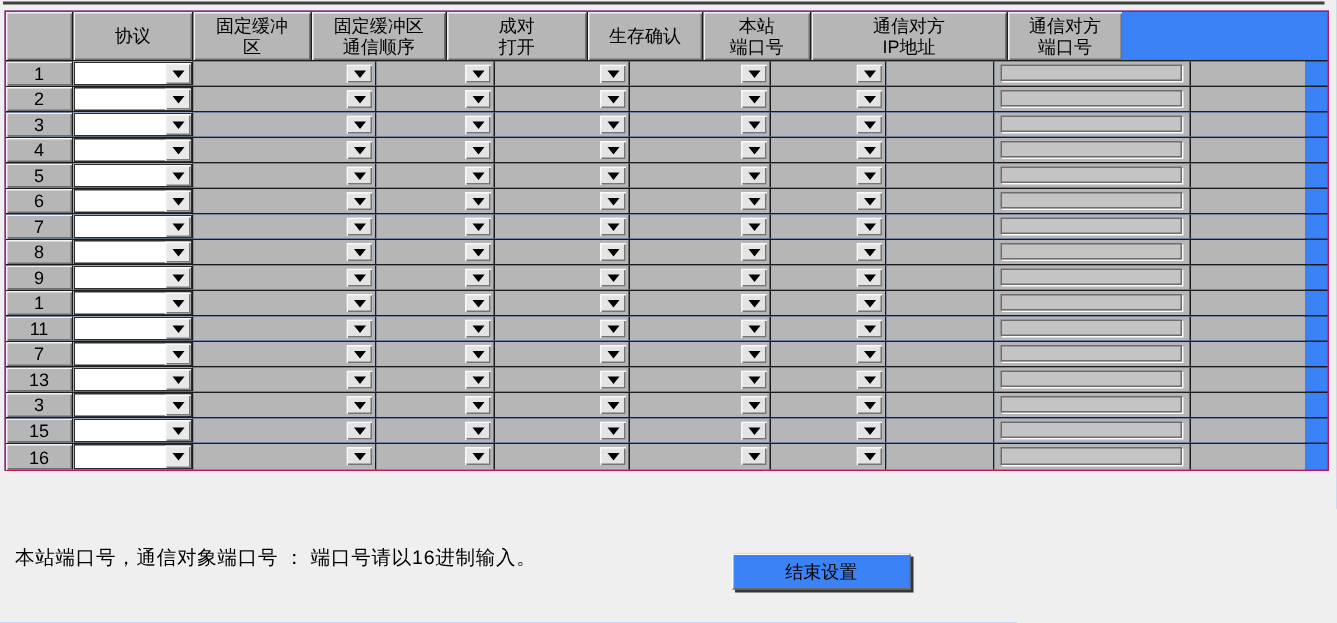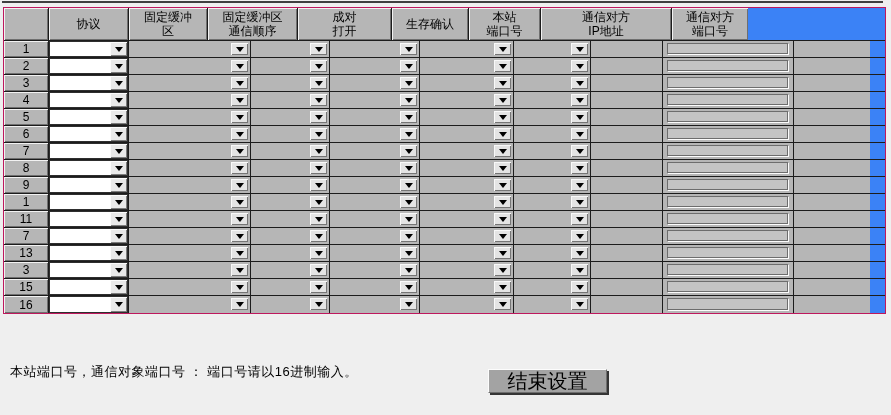--- a/index.html
+++ b/index.html
@@ -79,26 +79,26 @@
     border: 1px solid #6d6d6d;
     box-shadow: 1px 1px 0 #fcfcfc;
   }
   .footer-note {
     position: absolute; left: 10px; top: 363px;
     font-size: 13px; letter-spacing: 0.5px;
   }
   .btn {
     position: absolute; top: 369px;
     width: 119px; height: 24px;
-    background: #a3a3a3;
+    background: #3b82f6;
     border: 1px solid;
     border-color: #fcfcfc #6e6e6e #6e6e6e #fcfcfc;
     box-shadow: 2px 2px 0 #353535;
     font-family: "Liberation Sans", sans-serif;
-    font-size: 20px; color: #000;
+    font-size: 12px; color: #000;
     display: flex; align-items: center; justify-content: center;
     cursor: default;
   }
   .btn-finish { left: 488px; }
   .btn-cancel { left: 653px; }
 </style>
 </head>
 <body>
 
 <div class="screen">

